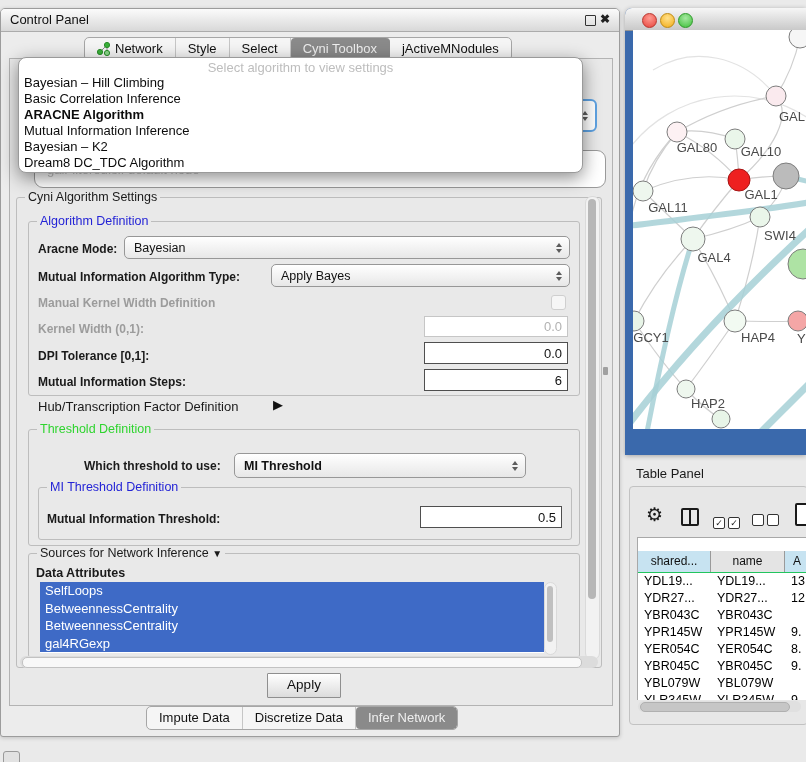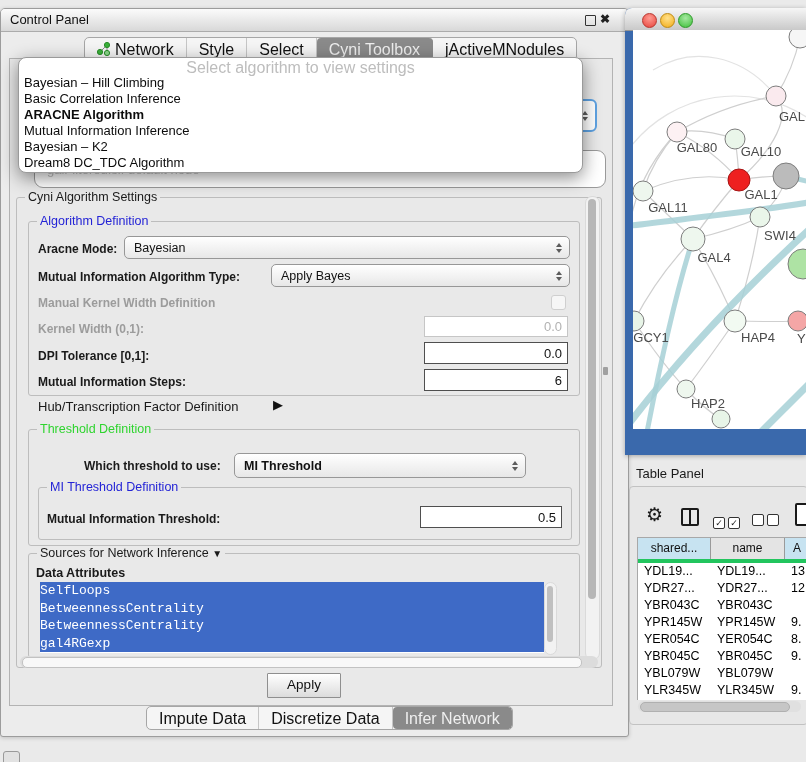--- a/index.html
+++ b/index.html
@@ -13,21 +13,21 @@
   .cp-titlebar{position:absolute;left:0;top:0;right:0;height:22px;
                background:linear-gradient(#fbfbfb,#d8d8d8);
                border-bottom:1px solid #ababab;border-radius:4px 4px 0 0;}
   .cp-title{position:absolute;left:9px;top:3px;font-size:13px;color:#111;}
   .win-ico{position:absolute;font-size:12px;color:#222;top:3px;}
   .float-box{position:absolute;top:6px;width:9px;height:9px;border:1.6px solid #333;border-radius:1px;}
 
   
   .tabstrip{position:absolute;display:flex;align-items:stretch;height:22px;
             background:#f5f5f5;border:1px solid #a6a6a6;border-radius:5px;overflow:hidden;}
-  .tab{font-size:16px;color:#111;padding:3px 12px 0 12px;border-right:1px solid #c6c6c6;
+  .tab{font-size:13px;color:#111;padding:3px 12px 0 12px;border-right:1px solid #c6c6c6;
        white-space:nowrap;display:flex;align-items:flex-start;gap:5px;}
   .tab:last-child{border-right:none;}
   .tab.active{background:#8a8a8a;color:#efefef;border-right-color:#8a8a8a;border-radius:4px;}
 
   
   .content{position:absolute;background:#e9e9e9;border:1px solid #b3b3b3;}
 
   fieldset.grp{position:absolute;border:1px solid #bdbdbd;border-radius:3px;margin:0;padding:0;
                background:transparent;}
   fieldset.grp legend{font-size:12.5px;padding:0 3px;margin-left:8px;white-space:nowrap;}
@@ -52,35 +52,35 @@
               text-align:right;padding:8px 5px;color:#111;box-sizing:border-box;
               font-family:"Liberation Sans",sans-serif;}
   input.field.strong{border:1.5px solid #4f4f4f;}
   input.field.dis{border-color:#c6c6c6;color:#b2b2b2;}
 
   .checkbox{position:absolute;width:13px;height:13px;border:1.5px solid #cfcfcf;
             border-radius:3px;background:#f6f6f6;}
 
   .attr-list{position:absolute;background:#fff;overflow:hidden;}
   .attr-item{height:17.5px;background:#3e6ac6;color:#fff;font-size:13px;line-height:17.5px;
-             white-space:nowrap;overflow:hidden;font-family:Liberation Mono, monospace;}
+             padding-left:5px;white-space:nowrap;overflow:hidden;}
 
   .vsb-track{position:absolute;background:#f2f2f2;border:1px solid #dadada;border-radius:7px;}
   .sb-thumb{position:absolute;background:#b7b7b7;border-radius:6px;}
   .hsb-track{position:absolute;background:#dcdcdc;border-radius:6px;}
   .hsb-thumb{position:absolute;background:#f8f8f8;border:1px solid #c2c2c2;border-radius:5px;}
 
   .btn{position:absolute;border:1px solid #8f8f8f;border-radius:1px;
        background:linear-gradient(#ffffff,#dcdcdc);font-size:13.5px;color:#111;
        text-align:center;line-height:21px;}
 
   
   .popup{position:absolute;background:#fff;border:1px solid #9a9a9a;border-radius:8px;
          box-shadow:0 5px 18px rgba(0,0,0,.45);z-index:6;overflow:hidden;}
-  .popup .hint{font-size:16px;color:#bdbdbd;text-align:center;height:15px;line-height:15px;margin-top:2px;}
+  .popup .hint{font-size:13px;color:#bdbdbd;text-align:center;height:15px;line-height:15px;margin-top:2px;}
   .popup .item{font-size:13px;color:#0c0c0c;height:16px;line-height:16px;padding-left:5px;white-space:nowrap;}
   .popup .item.bold{font-weight:bold;}
 
   .ghost-combo{position:absolute;border:1px solid #9a9a9a;border-radius:9px;background:#fff;
                font-size:13px;color:#c2c2c2;display:flex;align-items:center;padding-left:12px;z-index:1;}
   .focus-spin{position:absolute;width:20px;height:29px;border:2.5px solid #5ea2e2;border-radius:6px;
               background:#fff;z-index:1;display:flex;flex-direction:column;justify-content:center;
               align-items:center;gap:2px;}
 
   
@@ -105,36 +105,36 @@
           border:1px solid #c2c2c2;border-radius:4px;}
   .tp-ico{position:absolute;color:#1a1a1a;}
   .ico-cols{width:14px;height:14px;border:2px solid #1a1a1a;border-radius:2px;}
   .ico-cols:after{content:"";display:block;width:2px;height:14px;background:#1a1a1a;margin:0 auto;}
   .cbx{display:inline-block;width:10px;height:10px;border:1.5px solid #333;border-radius:2px;
        font-size:9px;line-height:10px;text-align:center;color:#222;margin-right:3px;background:#fff;}
   .ico-page{position:absolute;width:15px;height:19px;border:2px solid #1a1a1a;border-radius:2px;background:#fff;}
 
   #grid{position:absolute;left:637px;top:537px;width:169px;height:162px;background:#fff;
         border:1px solid #a8a8a8;border-bottom:none;overflow:hidden;font-size:12.5px;}
-  .ghead{display:flex;height:21px;border-bottom:4px solid #22c55e;}
+  .ghead{display:flex;height:21px;border-bottom:1px solid #22c55e;margin-top:13px;}
   .gh{box-sizing:border-box;border-right:1px solid #9a9a9a;font-size:12px;color:#111;
       text-align:center;line-height:21px;overflow:hidden;white-space:nowrap;}
   .grow{display:flex;height:17px;line-height:17px;color:#000;}
   .gc{box-sizing:border-box;padding-left:6px;overflow:hidden;white-space:nowrap;}
 
   .divider-grip{position:absolute;left:603px;top:367px;width:5px;height:8px;background:#a0a0a0;border-radius:1px;}
   .corner-ico{position:absolute;left:3px;top:751px;width:15px;height:14px;border:1.5px solid #9a9a9a;
               border-radius:3px;background:#e2e2e2;}
 </style>
 </head>
 <body>
 
 <div id="screen">
 
-  <div class="abs cp-win" style="left:0;top:8px;width:618px;height:727px;padding-left:9px;">
+  <div class="abs cp-win" style="left:0;top:8px;width:618px;height:727px;">
     <div class="cp-titlebar">
       <span class="cp-title">Control Panel</span>
       <span class="float-box" style="left:584px;"></span>
       <span class="win-ico" style="left:599px;font-weight:bold;">✖</span>
     </div>
 
     <div class="tabstrip" style="left:83px;top:28px;">
       <div class="tab">
         <svg width="13" height="14" style="margin-top:1px">
           <line x1="3" y1="10" x2="10" y2="3" stroke="#8a8a8a" stroke-width="1"></line>

